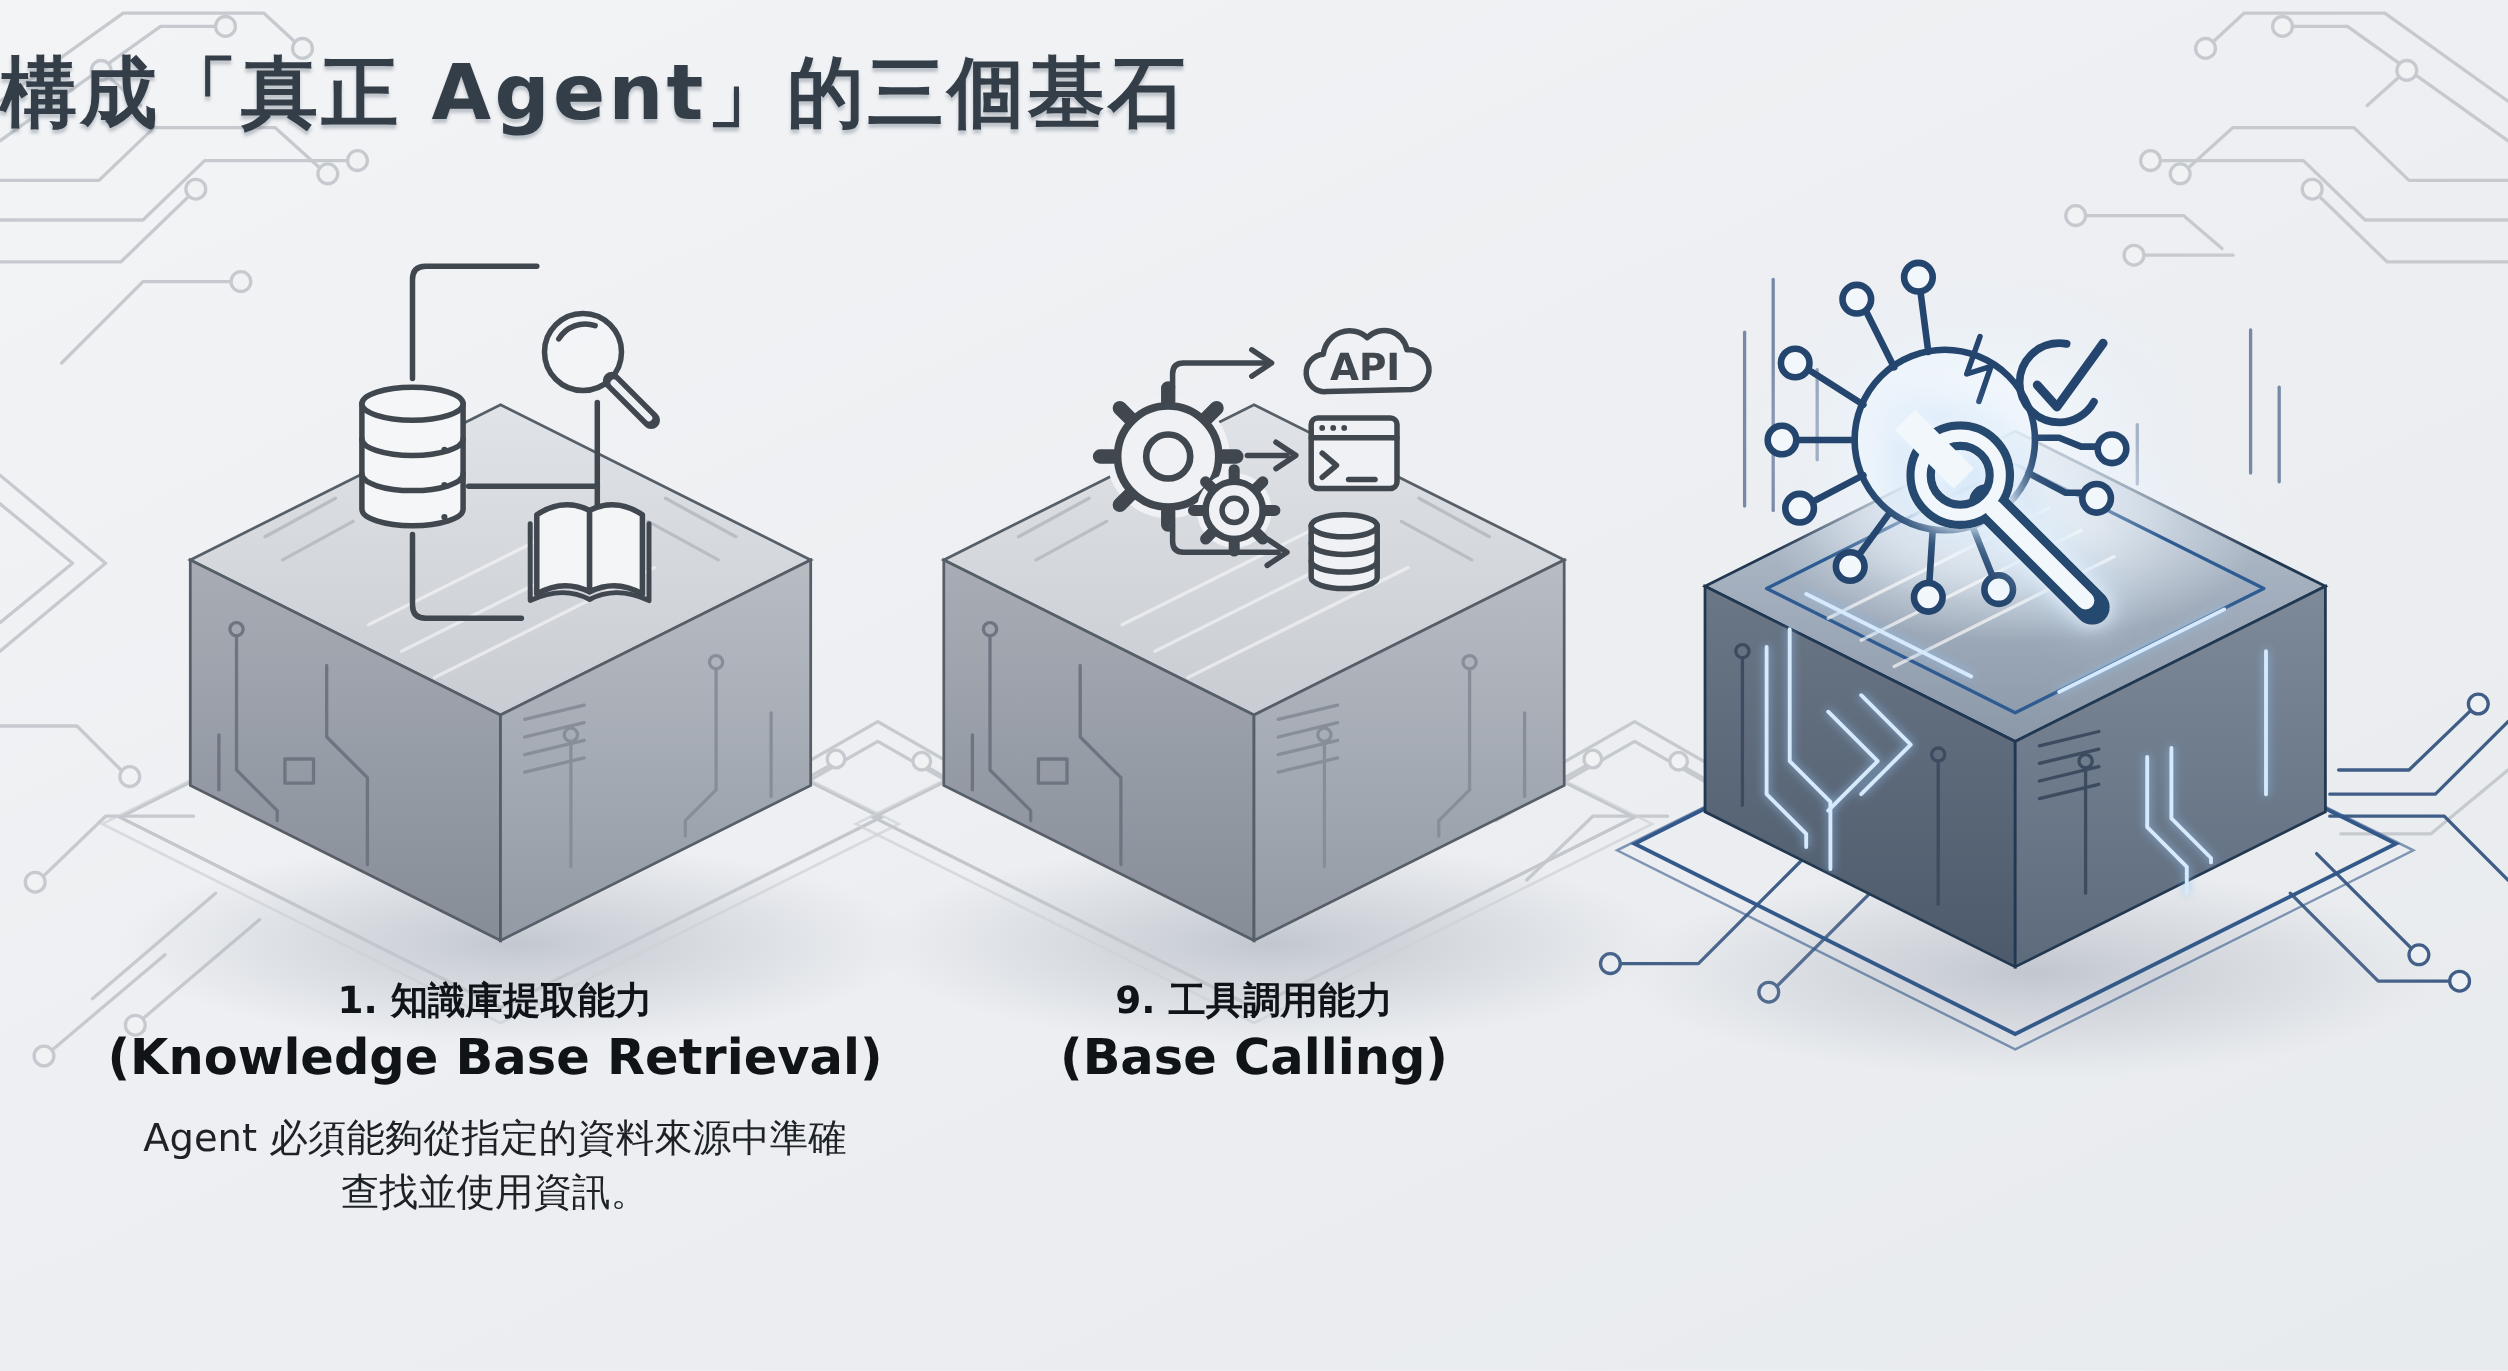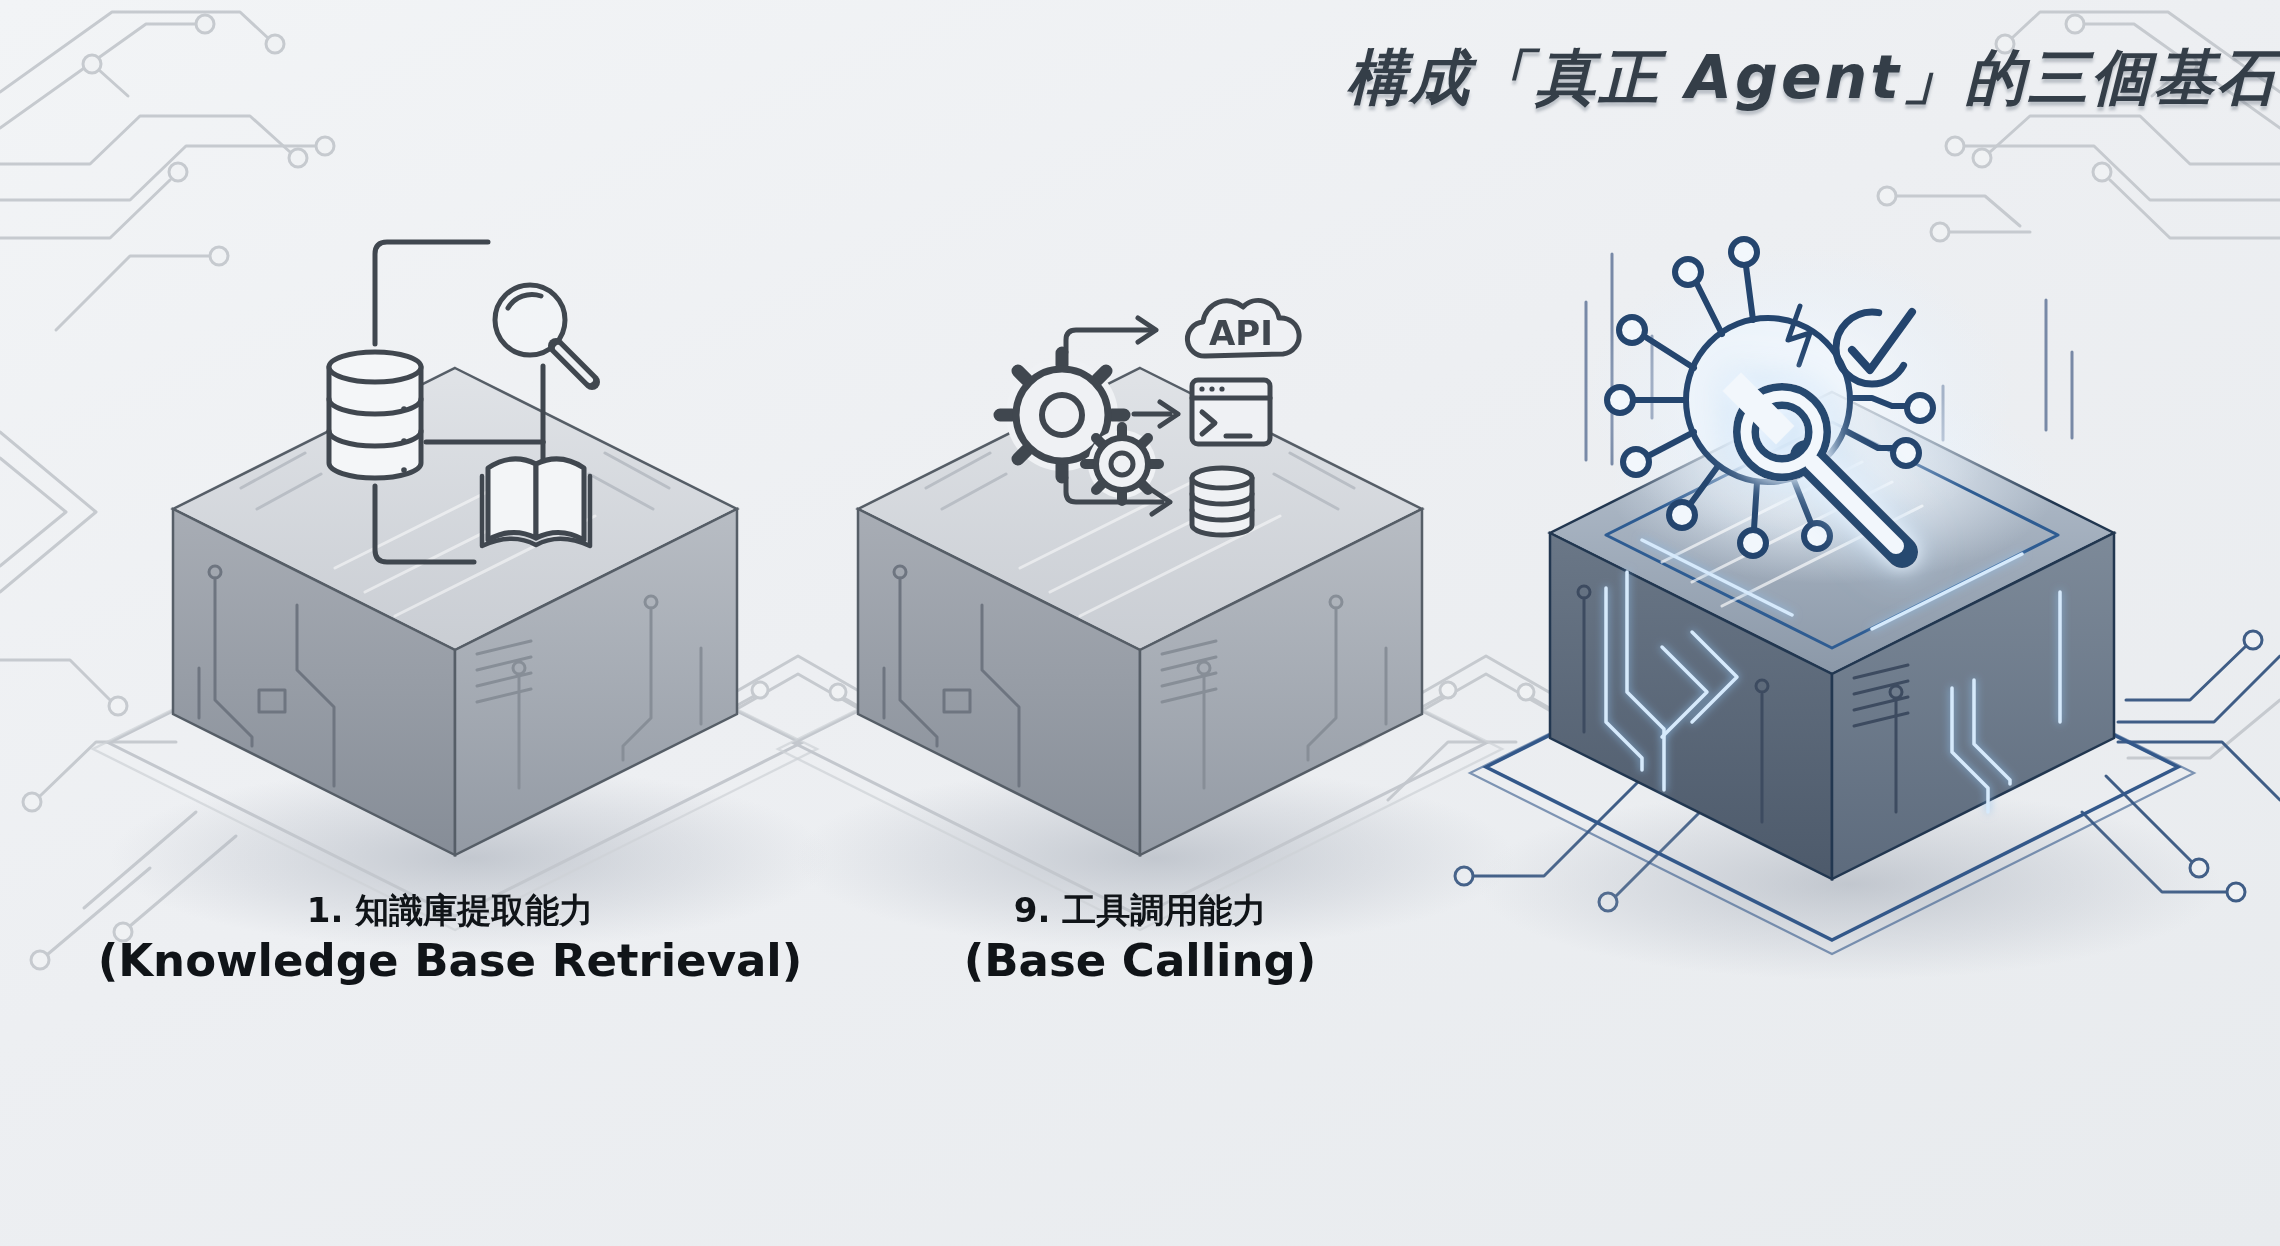--- a/index.html
+++ b/index.html
@@ -4,22 +4,22 @@
 <style>
   html,body{margin:0;padding:0;background:#eef0f3;}
   .stage{
     position:relative;width:2280px;height:1246px;overflow:hidden;
     background:linear-gradient(155deg,#f2f4f6 0%,#edeff2 45%,#e8ebee 100%);
     font-family:"DejaVu Sans","Liberation Sans",sans-serif;
   }
   svg.art{position:absolute;left:0;top:0;}
   .page-title{
     position:absolute;top:38px;left:0;width:2280px;margin:0;
-    text-align:right;font-size:60px;font-weight:bold;letter-spacing:3px;
-    color:#343e48;text-shadow:0 4px 3px rgba(105,115,130,.38);font-style:italic;
+    text-align:left;font-size:70px;font-weight:bold;letter-spacing:3px;
+    color:#343e48;text-shadow:0 4px 3px rgba(105,115,130,.38);
   }
   .ptext{position:absolute;text-align:center;color:#101418;}
   .phead{font-size:34px;font-weight:bold;line-height:1.3;}
   .psub{font-size:45px;font-weight:bold;line-height:1.3;}
   .pdesc{font-size:35px;line-height:1.42;color:#1e2227;margin:20px auto 0 auto;}
   .ptext1{left:95px;top:888px;width:710px;}
   .ptext2{left:790px;top:888px;width:700px;}
   .ptext3{left:1455px;top:898px;width:775px;}
   .ptext1 .pdesc{max-width:640px;}
   .ptext2 .pdesc{max-width:580px;}
@@ -370,20 +370,21 @@
       <path d="M1852,350 L1870,370 L1912,312" stroke-width="8"></path>
     </g>
   </g>
 </svg>
 
 <h1 class="page-title">構成「真正 Agent」的三個基石</h1>
 
 <div class="ptext ptext1">
   <div class="phead">1. 知識庫提取能力</div>
   <div class="psub">(Knowledge Base Retrieval)</div>
+  <div class="pdesc">Agent 必須能夠從指定的資料來源中準確查找並使用資訊。</div>
 </div>
 
 <div class="ptext ptext2">
   <div class="phead">9. 工具調用能力</div>
   <div class="psub">(Base Calling)</div>
 </div>
 
 
 </div>
 

